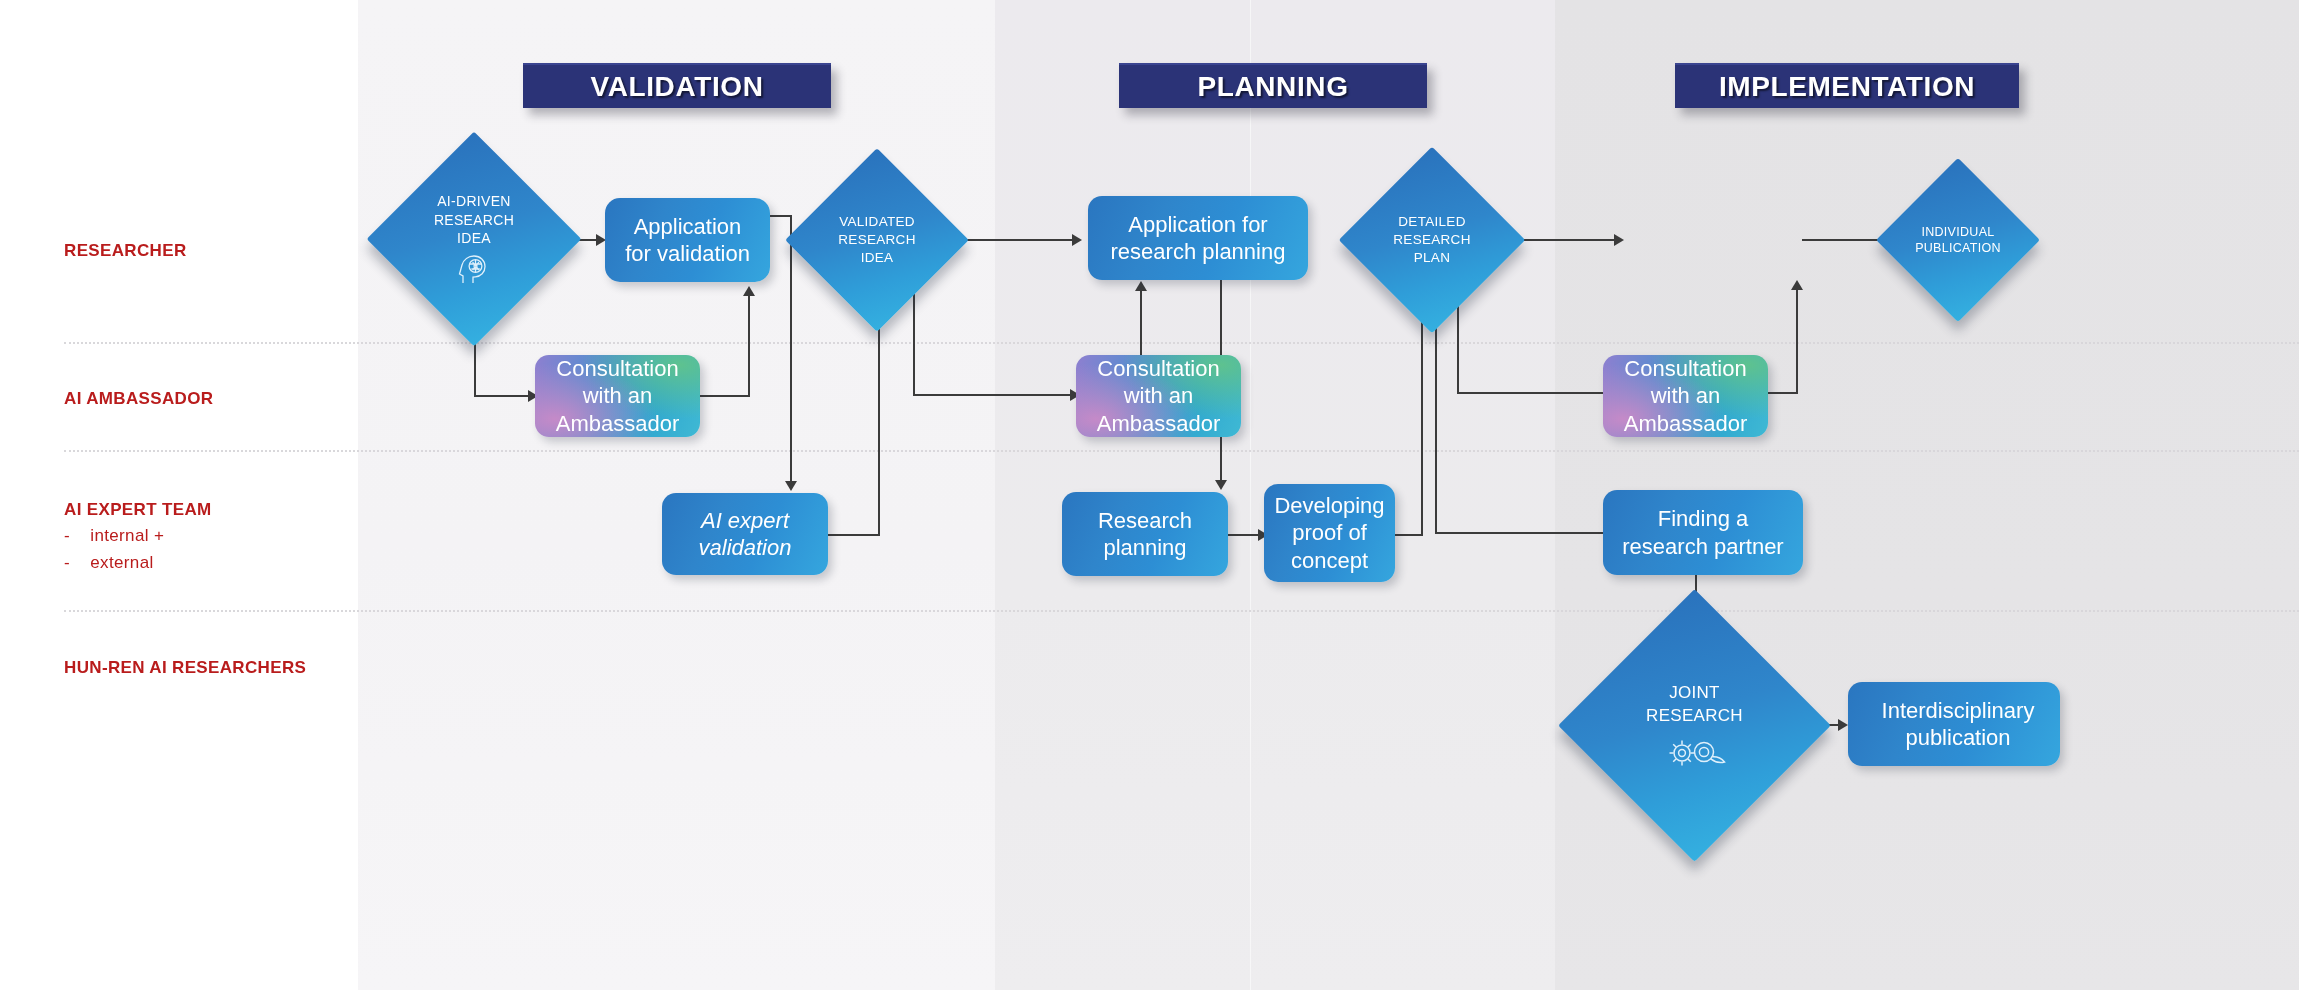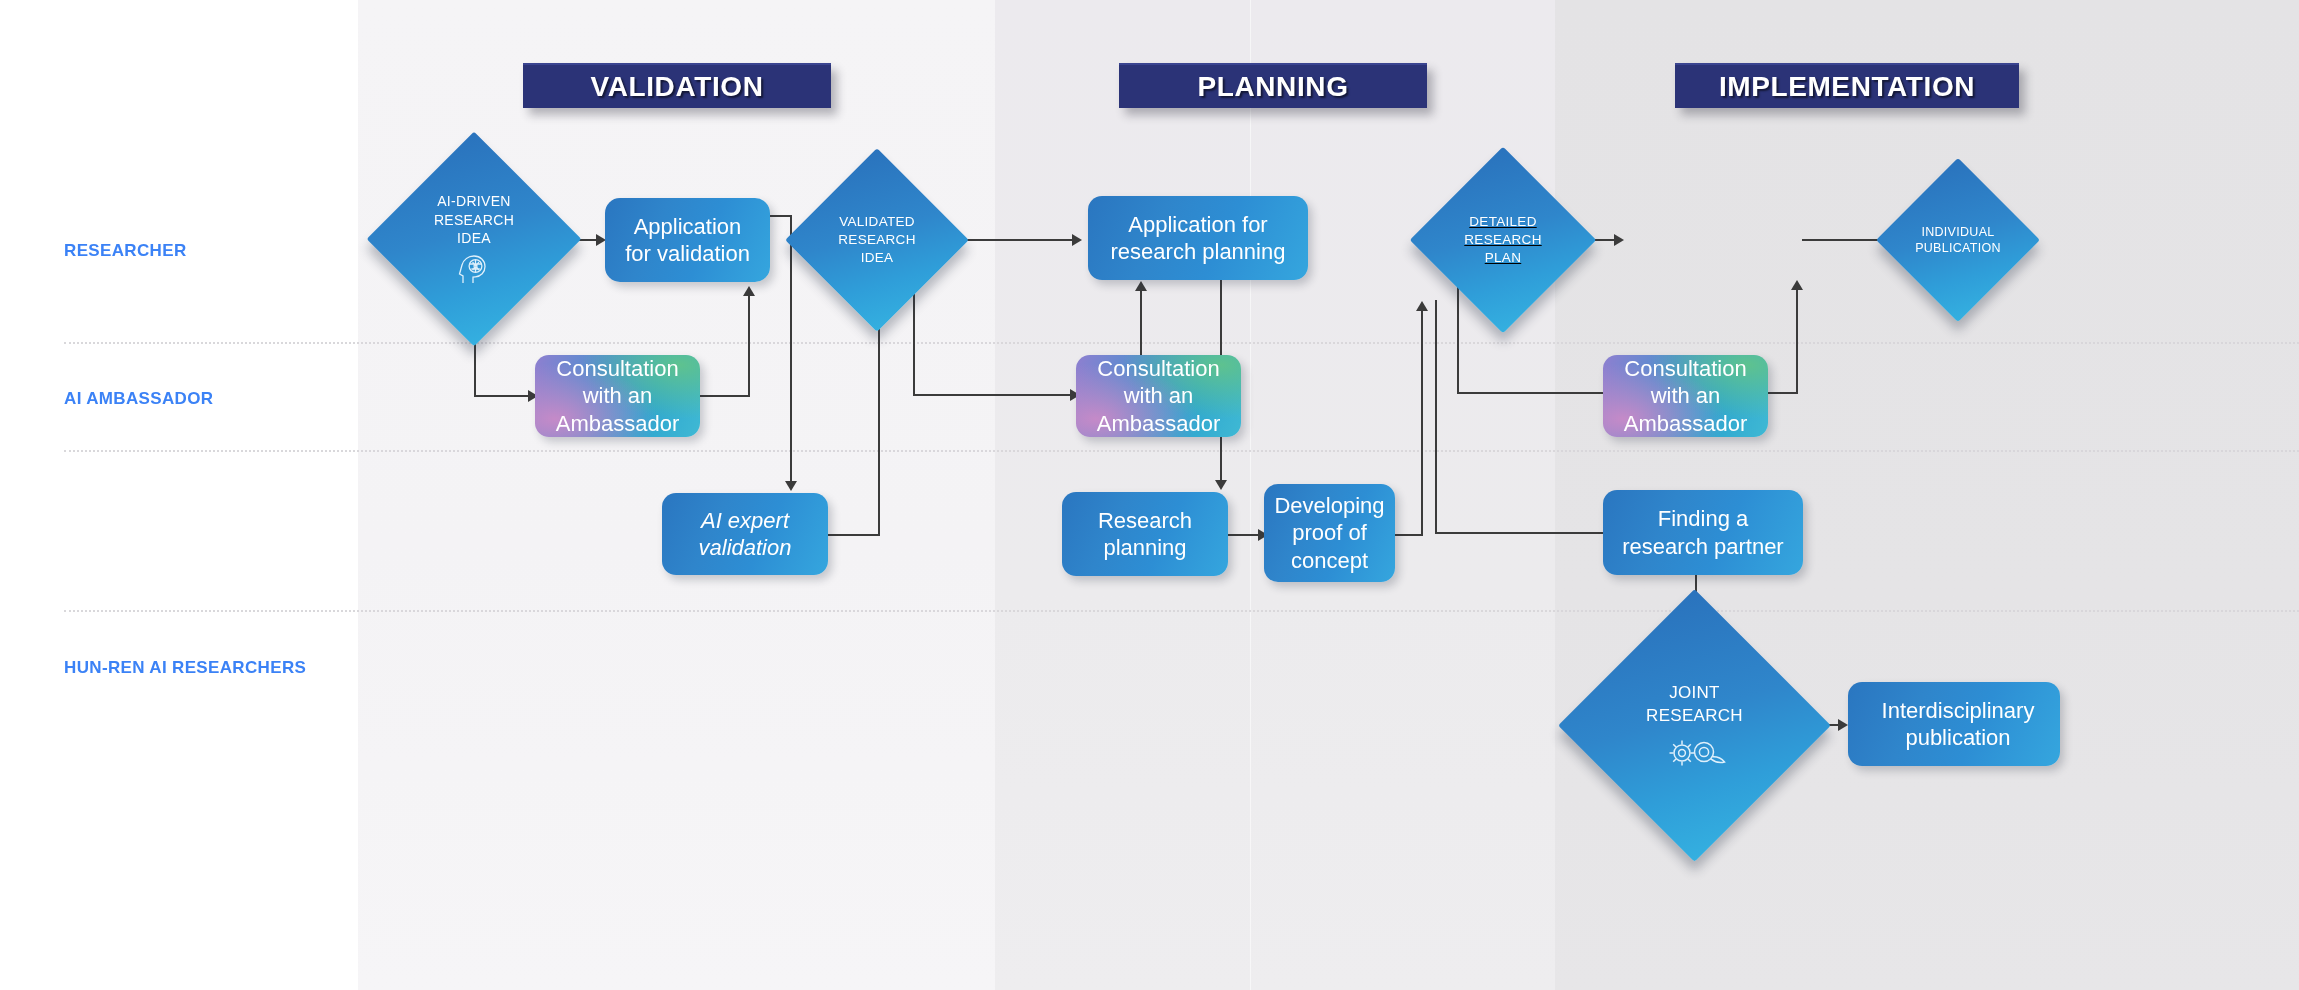--- a/index.html
+++ b/index.html
@@ -18,21 +18,21 @@
   #col-implementation{left:1555px;width:744px;
     background:linear-gradient(180deg,#e4e3e5 0%,#e5e4e6 60%,#e7e6e8 100%);}
   
   #col-planning:after{content:"";position:absolute;left:255px;top:0;width:1px;height:990px;
     background:rgba(255,255,255,.55);}
   
   .lane-sep{position:absolute;left:64px;right:0;height:0;
     border-top:2px dotted #d8d6da;opacity:.95;}
   
   .lane-label{position:absolute;left:64px;width:290px;
-    font-size:17px;font-weight:700;letter-spacing:.35px;color:#3b82f6;
+    font-size:17px;font-weight:700;letter-spacing:.35px;color:#b91c1c;
     line-height:1.55;}
   .lane-label .sub{font-weight:400;font-size:17px;display:block;white-space:pre;}
   
   .phase-banner{position:absolute;height:43px;display:flex;align-items:center;
     justify-content:center;background:#2b3377;
     color:#fff;font-size:28px;font-weight:700;letter-spacing:.6px;
     box-shadow:6px 7px 9px rgba(40,40,55,.32);
     text-shadow:2px 2px 2px rgba(0,0,0,.55);
     border-top:2px solid #3a4490;}
   
@@ -82,20 +82,25 @@
   <div class="lane-sep" style="top:342px"></div>
   <div class="lane-sep" style="top:450px"></div>
   <div class="lane-sep" style="top:610px"></div>
 
   <div class="lane-label" style="top:238px">
     <span>RESEARCHER</span>
   </div>
   <div class="lane-label" style="top:386px">
     <span>AI AMBASSADOR</span>
   </div>
+  <div class="lane-label" style="top:497px">
+    <span>AI EXPERT TEAM</span>
+    <span class="sub">-    internal +</span>
+    <span class="sub">-    external</span>
+  </div>
   <div class="lane-label" style="top:655px">
     <span>HUN-REN AI RESEARCHERS</span>
   </div>
 
   <div class="phase-banner" style="left:523px;top:63px;width:308px;">
     <span>VALIDATION</span>
   </div>
   <div class="phase-banner" style="left:1119px;top:63px;width:308px;">
     <span>PLANNING</span>
   </div>
@@ -204,21 +209,21 @@
   <div class="node rbox" style="left:662px;top:493px;width:166px;height:82px;">
     <span style="white-space:pre-line;font-style:italic;">AI expert
 validation</span>
   </div>
 
   <div class="node rbox" style="left:1088px;top:196px;width:220px;height:84px;">
     <span style="white-space:pre-line;">Application for
 research planning</span>
   </div>
 
-  <div class="node diamond" style="left:1437px;top:174px;width:132px;height:132px;text-decoration:underline;">
+  <div class="node diamond" style="left:1366px;top:174px;width:132px;height:132px;">
     <div class="dshape"></div>
     <div class="dlabel">
       <span style="white-space:pre-line;">DETAILED
 RESEARCH
 PLAN</span>
     </div>
   </div>
 
   <div class="node rbox grad-amb" style="left:1076px;top:355px;width:165px;height:82px;">
     <span style="white-space:pre-line;">Consultation

